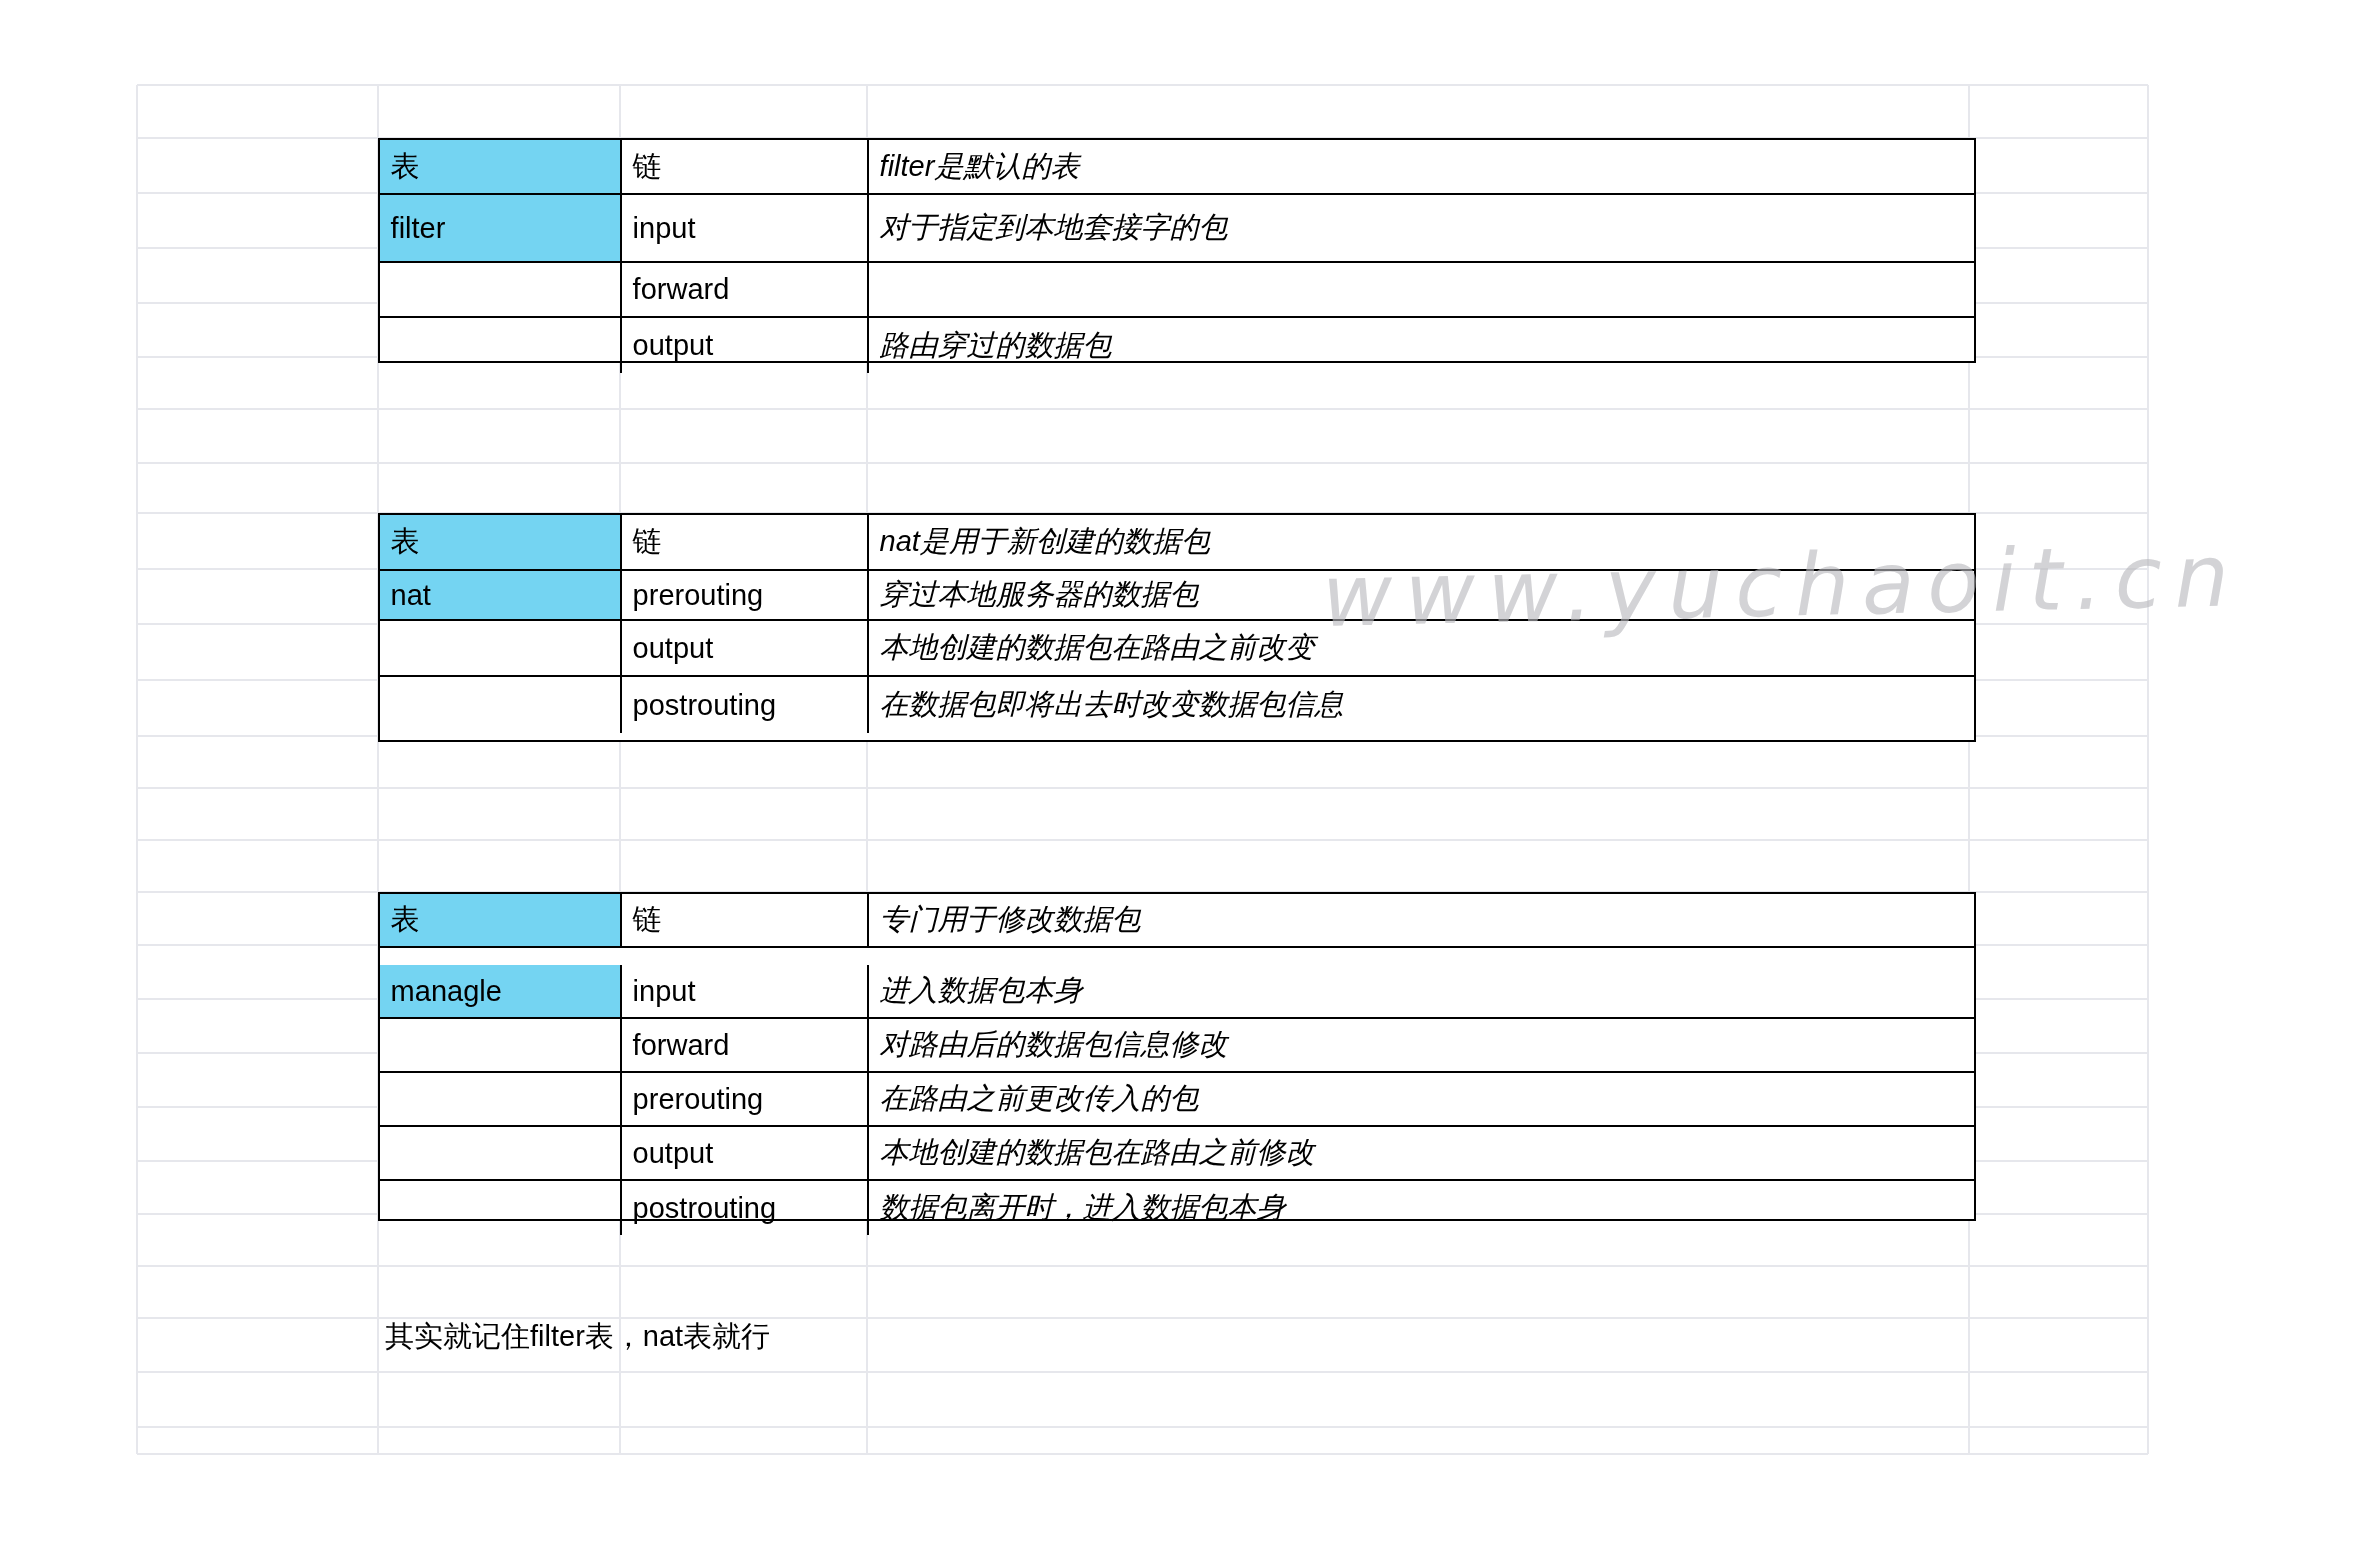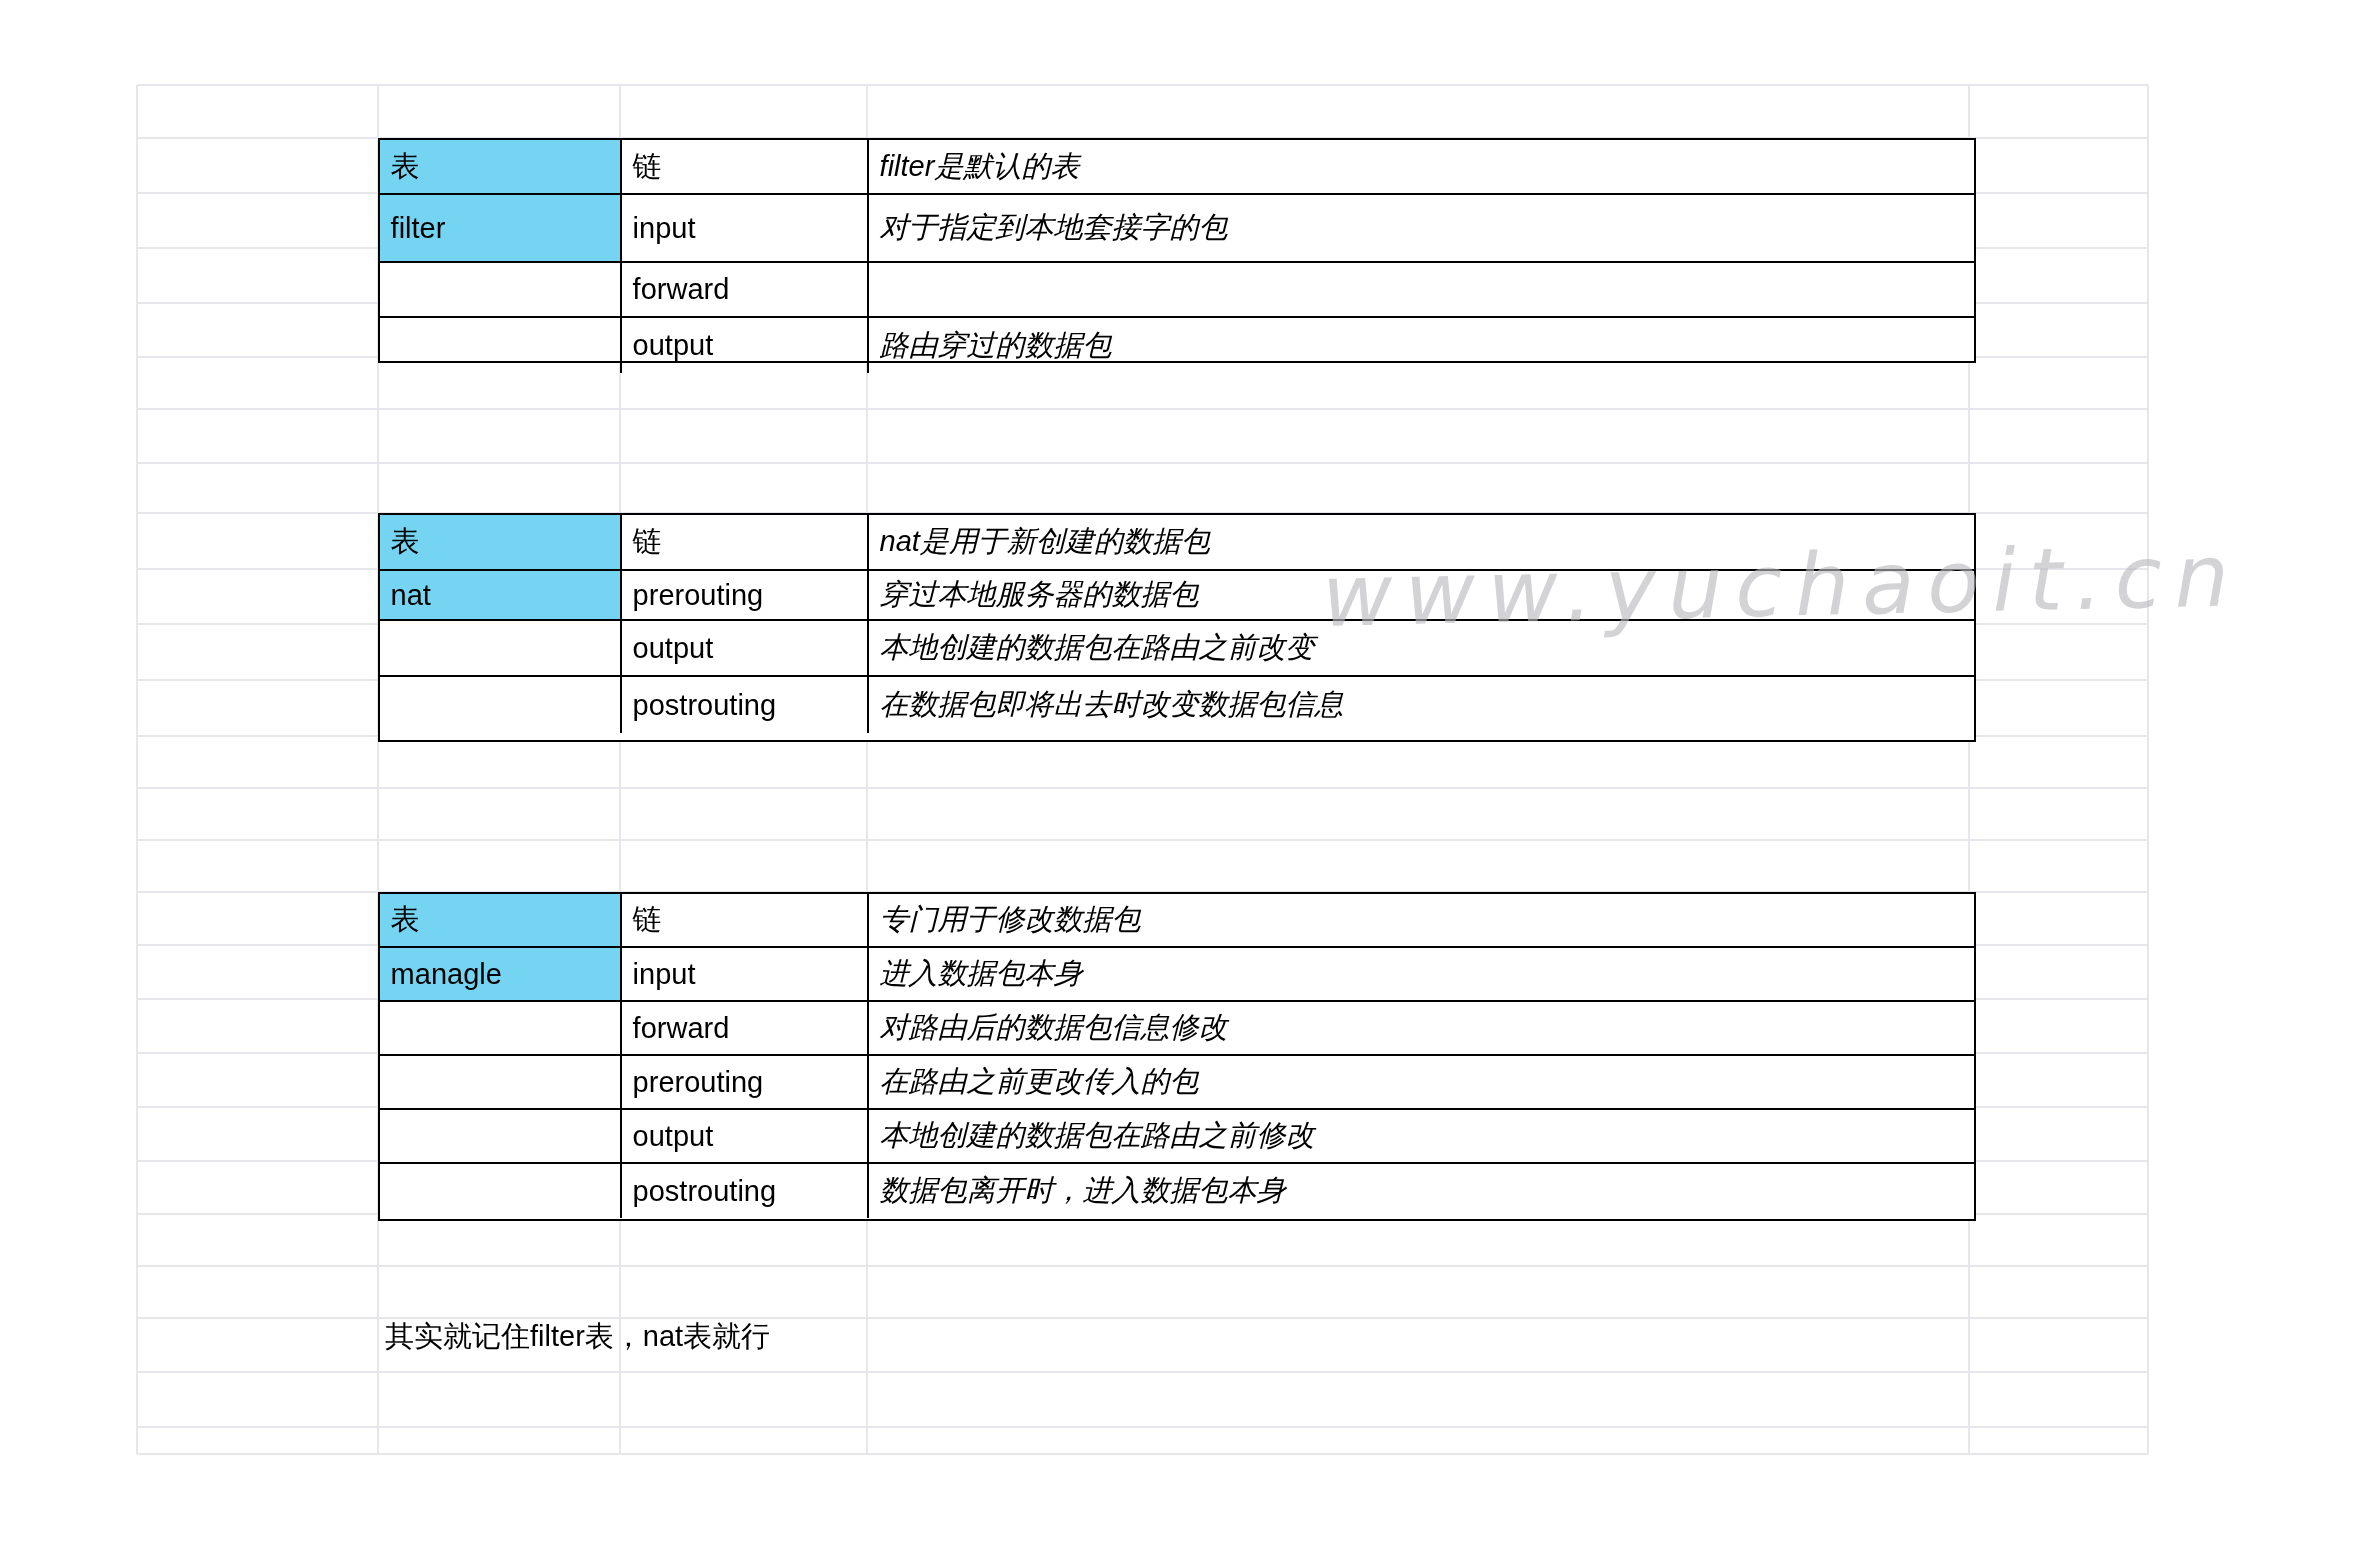--- a/index.html
+++ b/index.html
@@ -161,21 +161,21 @@
           <div class="cell cb">postrouting</div>
           <div class="cell cc">在数据包即将出去时改变数据包信息</div>
         </div>
       </div>
       <div class="tbl" style="top: 892px; height: 329px;">
         <div class="trow" style="height: 54px;">
           <div class="cell ca hl">表</div>
           <div class="cell cb">链</div>
           <div class="cell cc">专门用于修改数据包</div>
         </div>
-        <div class="trow" style="height: 54px;">
+        <div class="trow" style="height: 54px; margin-top: 17px;">
           <div class="cell ca hl">managle</div>
           <div class="cell cb">input</div>
           <div class="cell cc">进入数据包本身</div>
         </div>
         <div class="trow" style="height: 54px;">
           <div class="cell ca"></div>
           <div class="cell cb">forward</div>
           <div class="cell cc">对路由后的数据包信息修改</div>
         </div>
         <div class="trow" style="height: 54px;">

